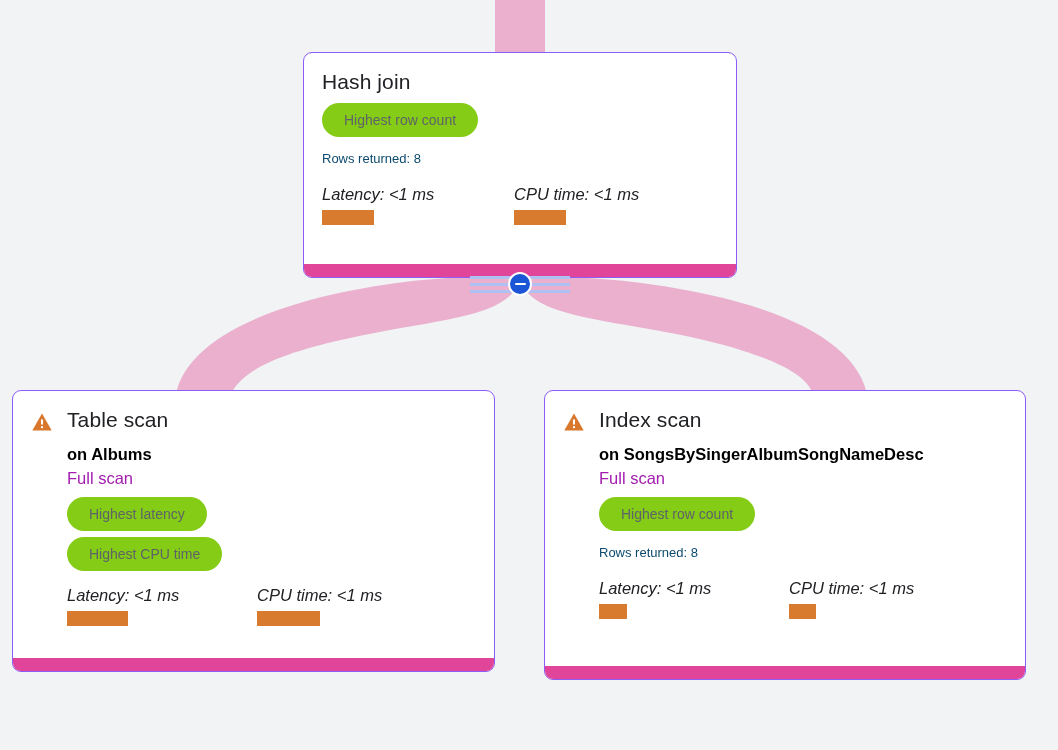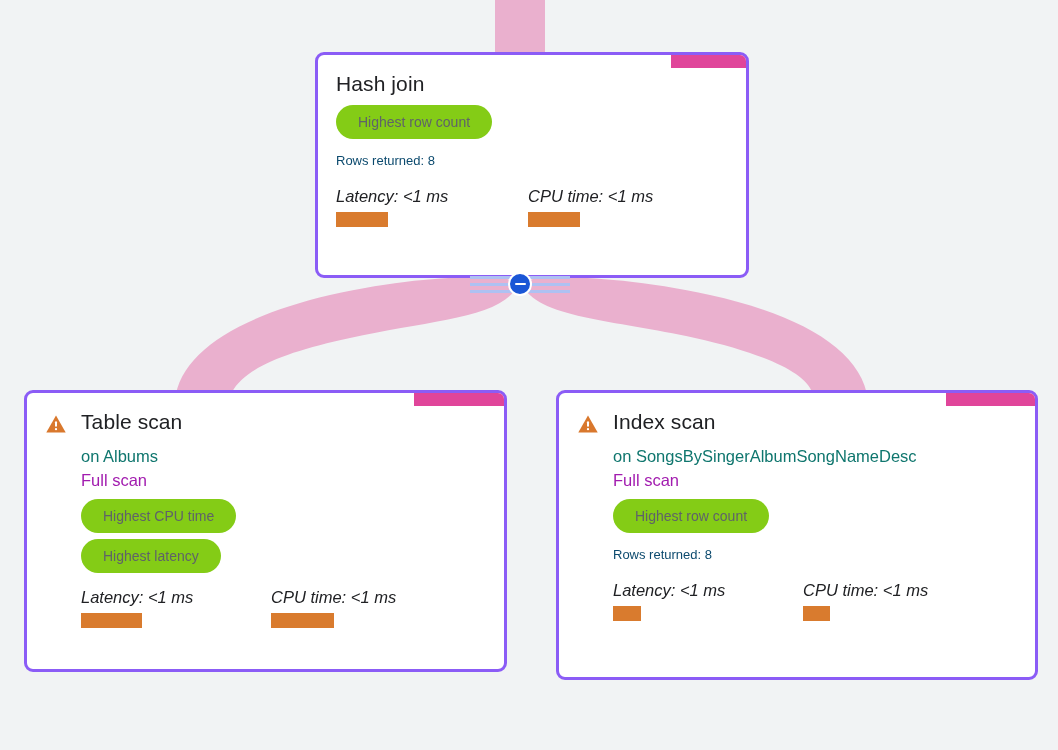--- a/index.html
+++ b/index.html
@@ -31,28 +31,27 @@
     width: 1058px;
     height: 750px;
     pointer-events: none;
     z-index: 1;
   }
 
   
   .node-card {
     position: absolute;
     background: #ffffff;
-    border: 3px solid #8b5cf6;
+    border: 1px solid #8b5cf6;
     border-radius: 9px;
     box-sizing: border-box;
     overflow: hidden;
     z-index: 3;
     display: flex;
-    flex-direction: row;
-    margin-left: 12px;
+    flex-direction: column;
   }
   .node-body {
     flex: 1 1 auto;
     padding: 16px 18px 10px 18px;
     display: flex;
     flex-direction: column;
   }
   .node-bottom-bar {
     flex: 0 0 auto;
     height: 13px;
@@ -76,23 +75,24 @@
     font-size: 21px;
     line-height: 26px;
     color: #202124;
     font-weight: 400;
     letter-spacing: 0.1px;
     white-space: nowrap;
   }
   .node-subtitle {
     font-size: 16.5px;
     line-height: 22px;
-    color: #0f766e;
+    color: #000000;
     margin-top: 10px;
     white-space: nowrap;
+    font-weight: bold;
   }
   .node-subtitle2 {
     font-size: 16.5px;
     line-height: 22px;
     color: #a21caf;
     margin-top: 2px;
     white-space: nowrap;
   }
 
   .chip-list {
@@ -261,22 +261,22 @@
             <path d="M12 2.8 L22.6 21.2 L1.4 21.2 Z" fill="#d9782d"></path>
             <rect x="10.9" y="9" width="2.2" height="6" rx="1.1" fill="#ffffff"></rect>
             <circle cx="12" cy="17.6" r="1.25" fill="#ffffff"></circle>
           </svg>
         </span>
         <div class="head-text">
           <div class="node-title">Table scan</div>
           <div class="node-subtitle">on Albums</div>
           <div class="node-subtitle2">Full scan</div>
           <div class="chip-list">
+            <div class="chip">Highest latency</div>
             <div class="chip">Highest CPU time</div>
-            <div class="chip">Highest latency</div>
           </div>
           <div class="metrics-row">
             <div class="metric" style="width:190px;">
               <div class="metric-label">Latency: &lt;1 ms</div>
               <div class="metric-bar" style="width:61px;"></div>
             </div>
             <div class="metric">
               <div class="metric-label">CPU time: &lt;1 ms</div>
               <div class="metric-bar" style="width:63px;"></div>
             </div>

